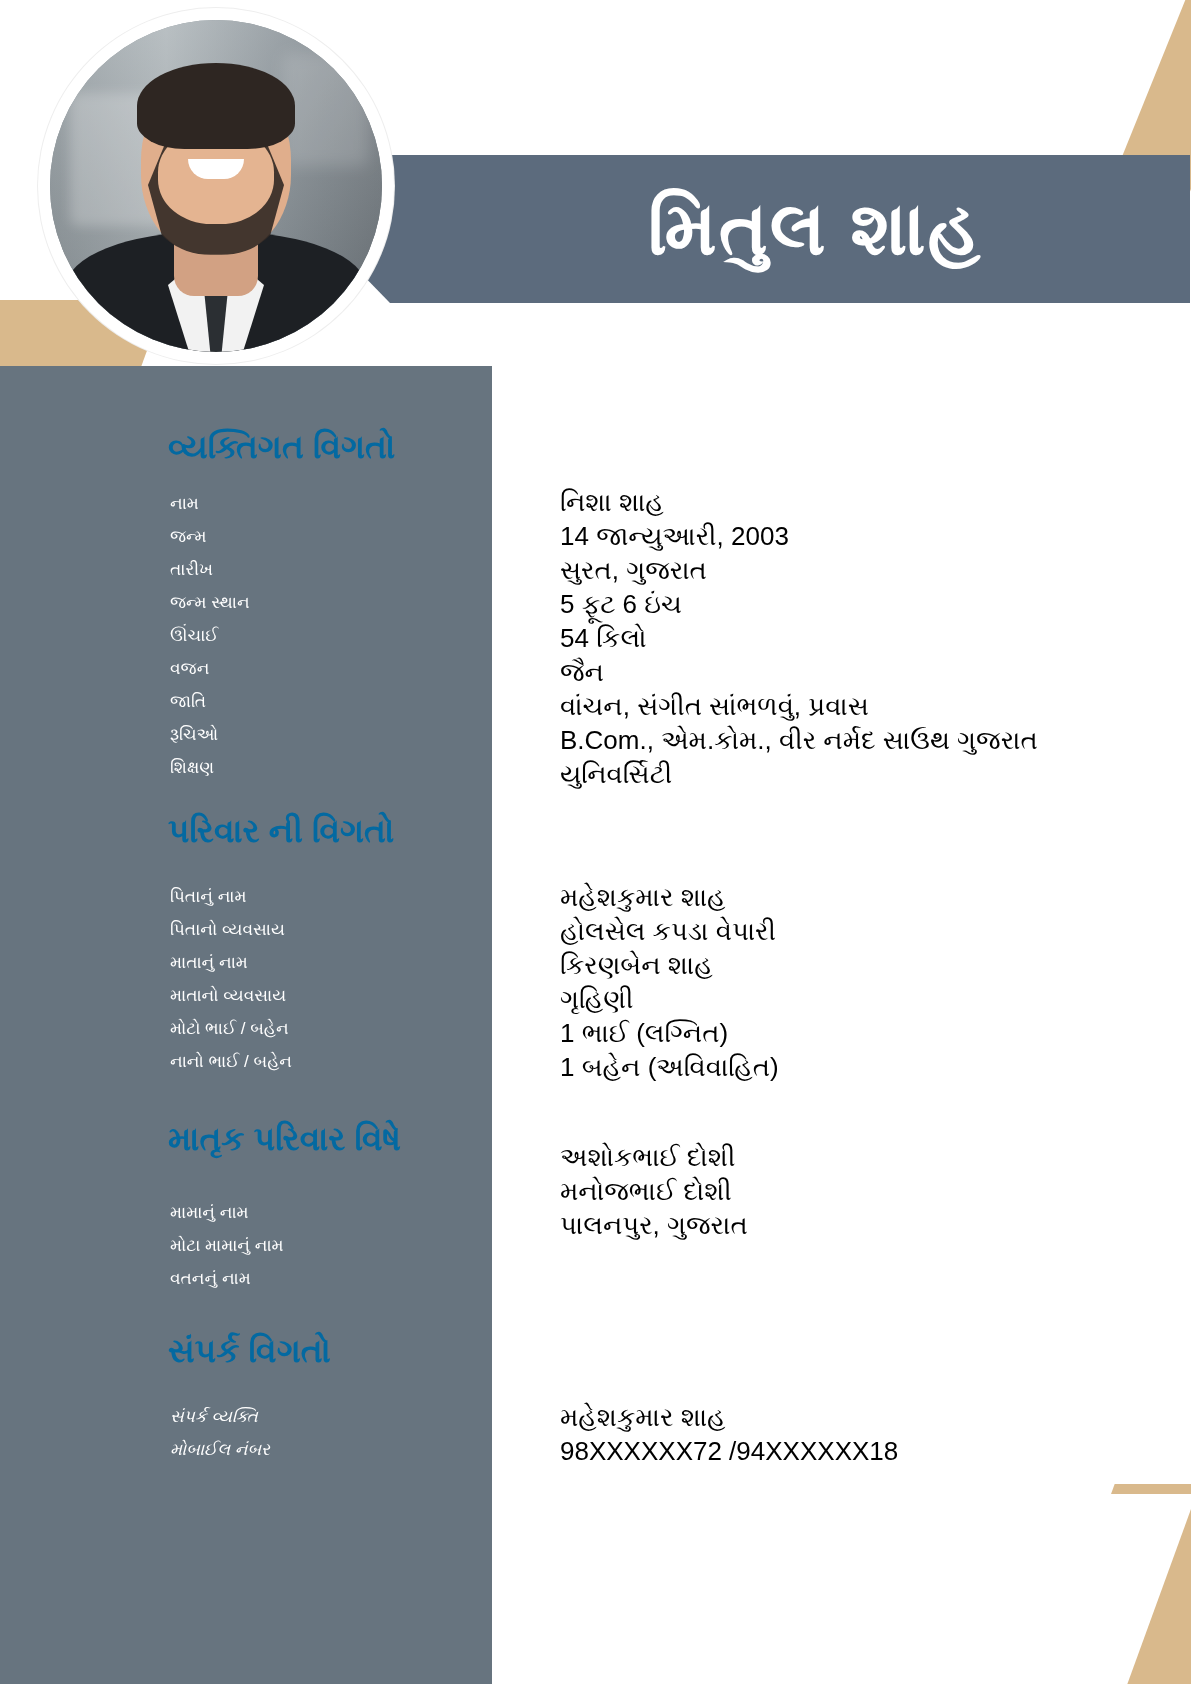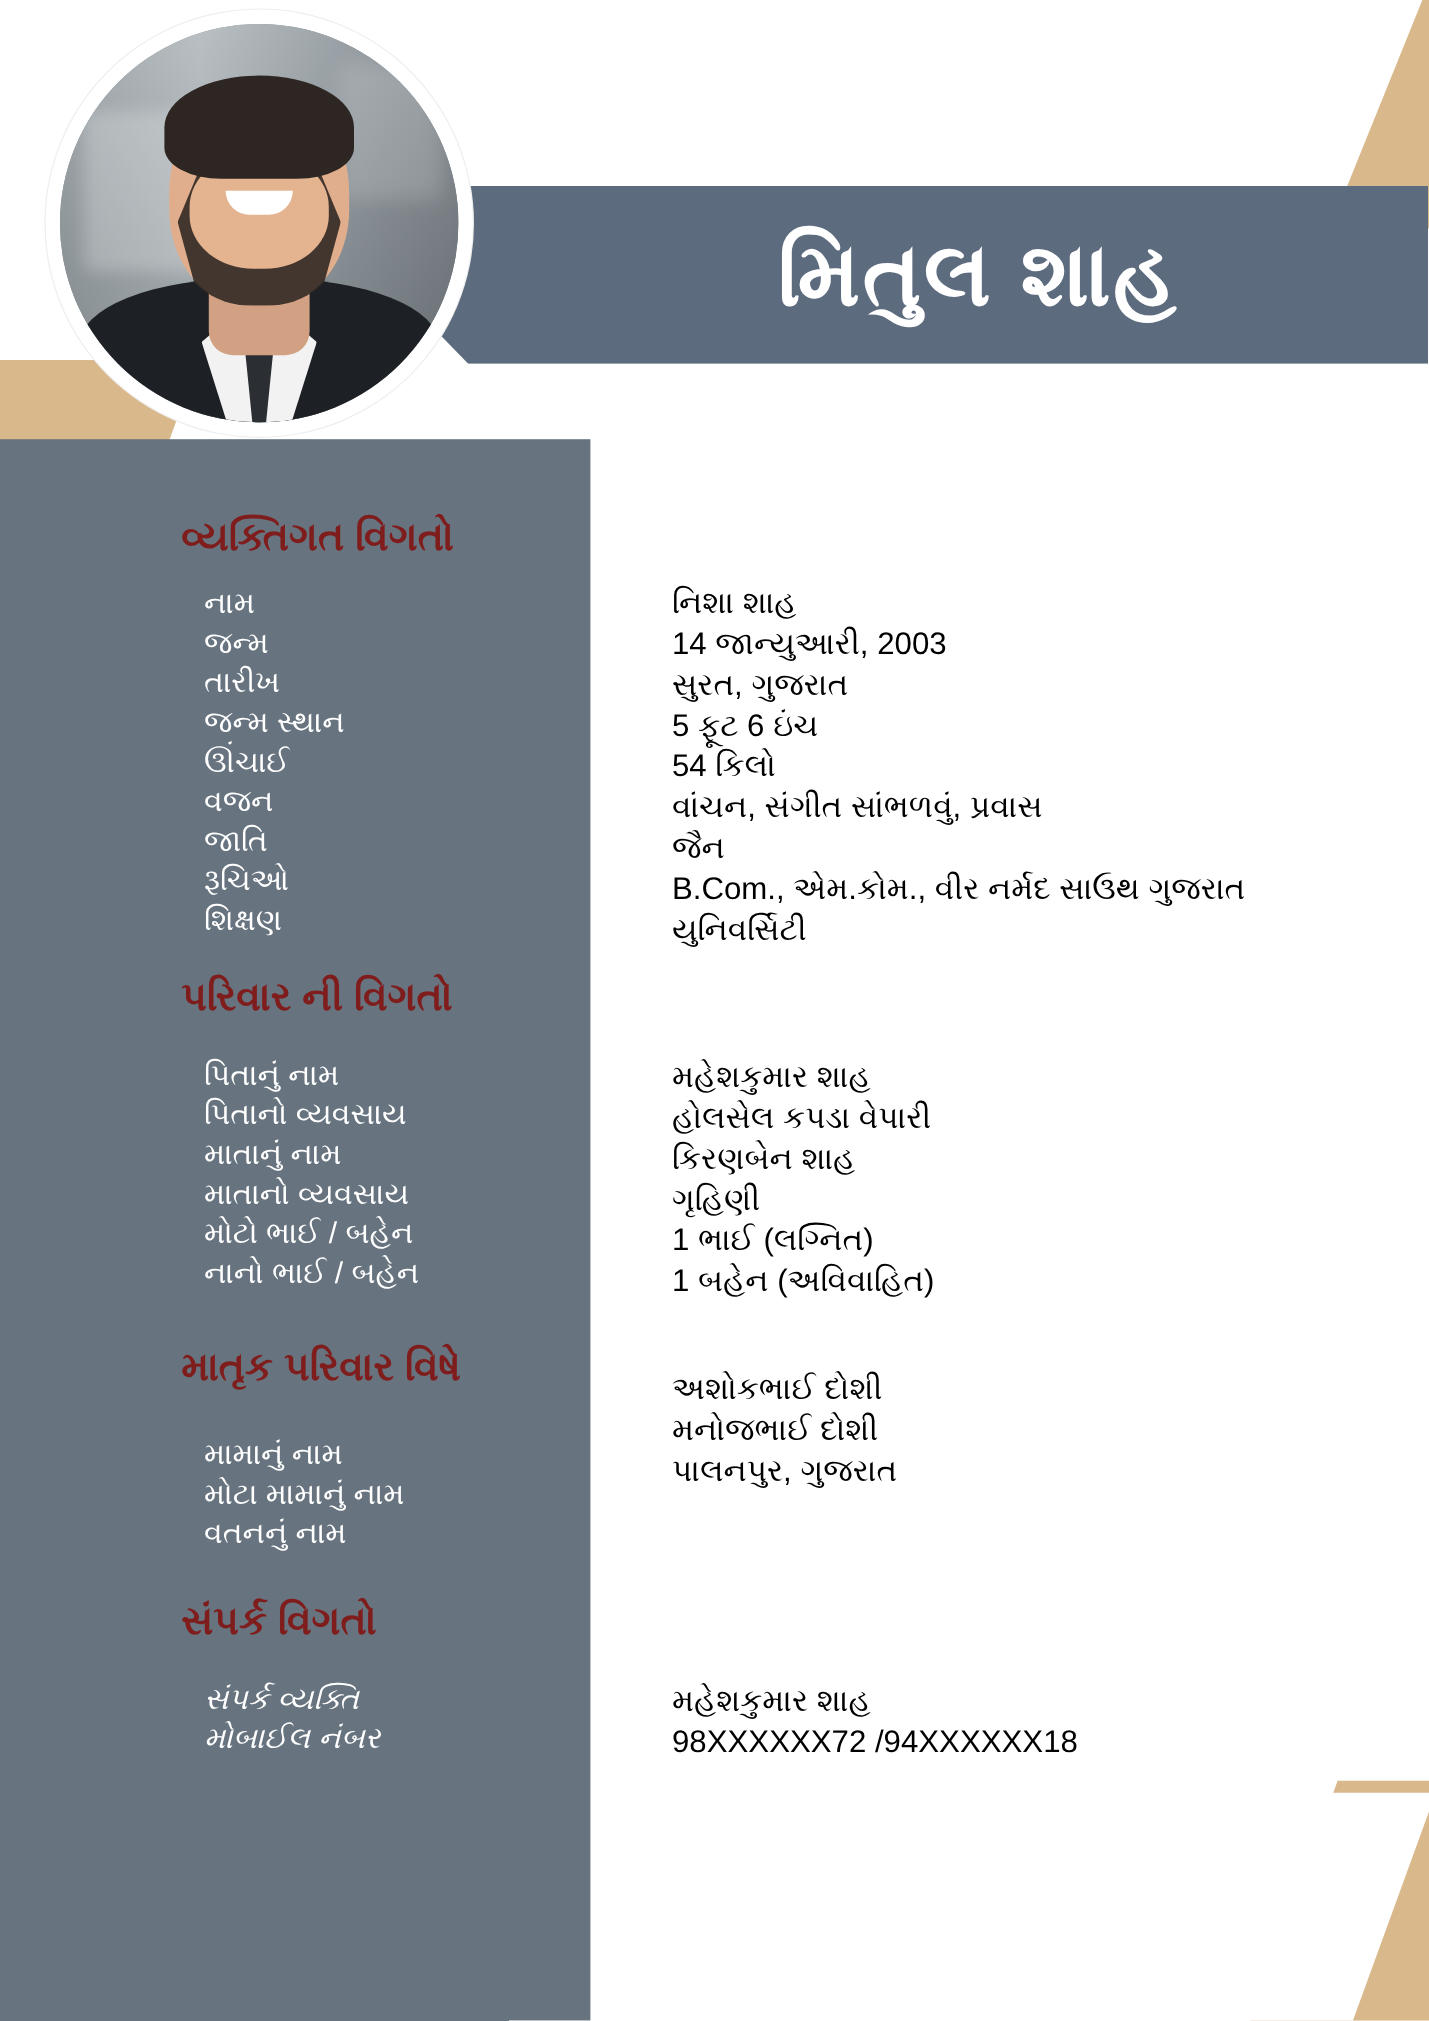--- a/index.html
+++ b/index.html
@@ -171,37 +171,37 @@
     width: 492px; height: 1318px;
     background: #67747f;
     z-index: 3;
   }
 
   
   .labels {
     position: absolute;
     left: 170px;
     color: #ffffff;
-    font-size: 25px;
+    font-size: 17px;
     line-height: 33px;
     z-index: 5;
     white-space: nowrap;
   }
   .values {
     position: absolute;
     left: 560px;
     color: #000000;
     font-size: 26px;
     line-height: 34px;
     z-index: 5;
   }
   .section-title {
     position: absolute;
-    left: 151px;
-    color: #7f1d1d;
+    left: 168px;
+    color: #0369a1;
     font-size: 33px;
     font-weight: bold;
     z-index: 5;
     white-space: nowrap;
   }
 
   .t-personal { top: 428px; }
   .l-personal { top: 487px; }
   .v-personal { top: 485px; }
 
@@ -268,22 +268,22 @@
     <div>જાતિ</div>
     <div>રૂચિઓ</div>
     <div>શિક્ષણ</div>
   </div>
   <div class="values v-personal">
     <div>નિશા શાહ</div>
     <div>14 જાન્યુઆરી, 2003</div>
     <div>સુરત, ગુજરાત</div>
     <div> 5 ફૂટ 6 ઇંચ</div>
     <div>54 કિલો</div>
+    <div>જૈન</div>
     <div>વાંચન, સંગીત સાંભળવું, પ્રવાસ</div>
-    <div>જૈન</div>
     <div class="wrap">B.Com., એમ.કોમ., વીર નર્મદ સાઉથ  ગુજરાત યુનિવર્સિટી</div>
   </div>
 
   <div class="section-title t-family">પરિવાર ની વિગતો</div>
   <div class="labels l-family">
     <div>પિતાનું નામ</div>
     <div>પિતાનો વ્યવસાય</div>
     <div>માતાનું નામ</div>
     <div>માતાનો વ્યવસાય</div>
     <div>મોટો ભાઈ / બહેન</div>

